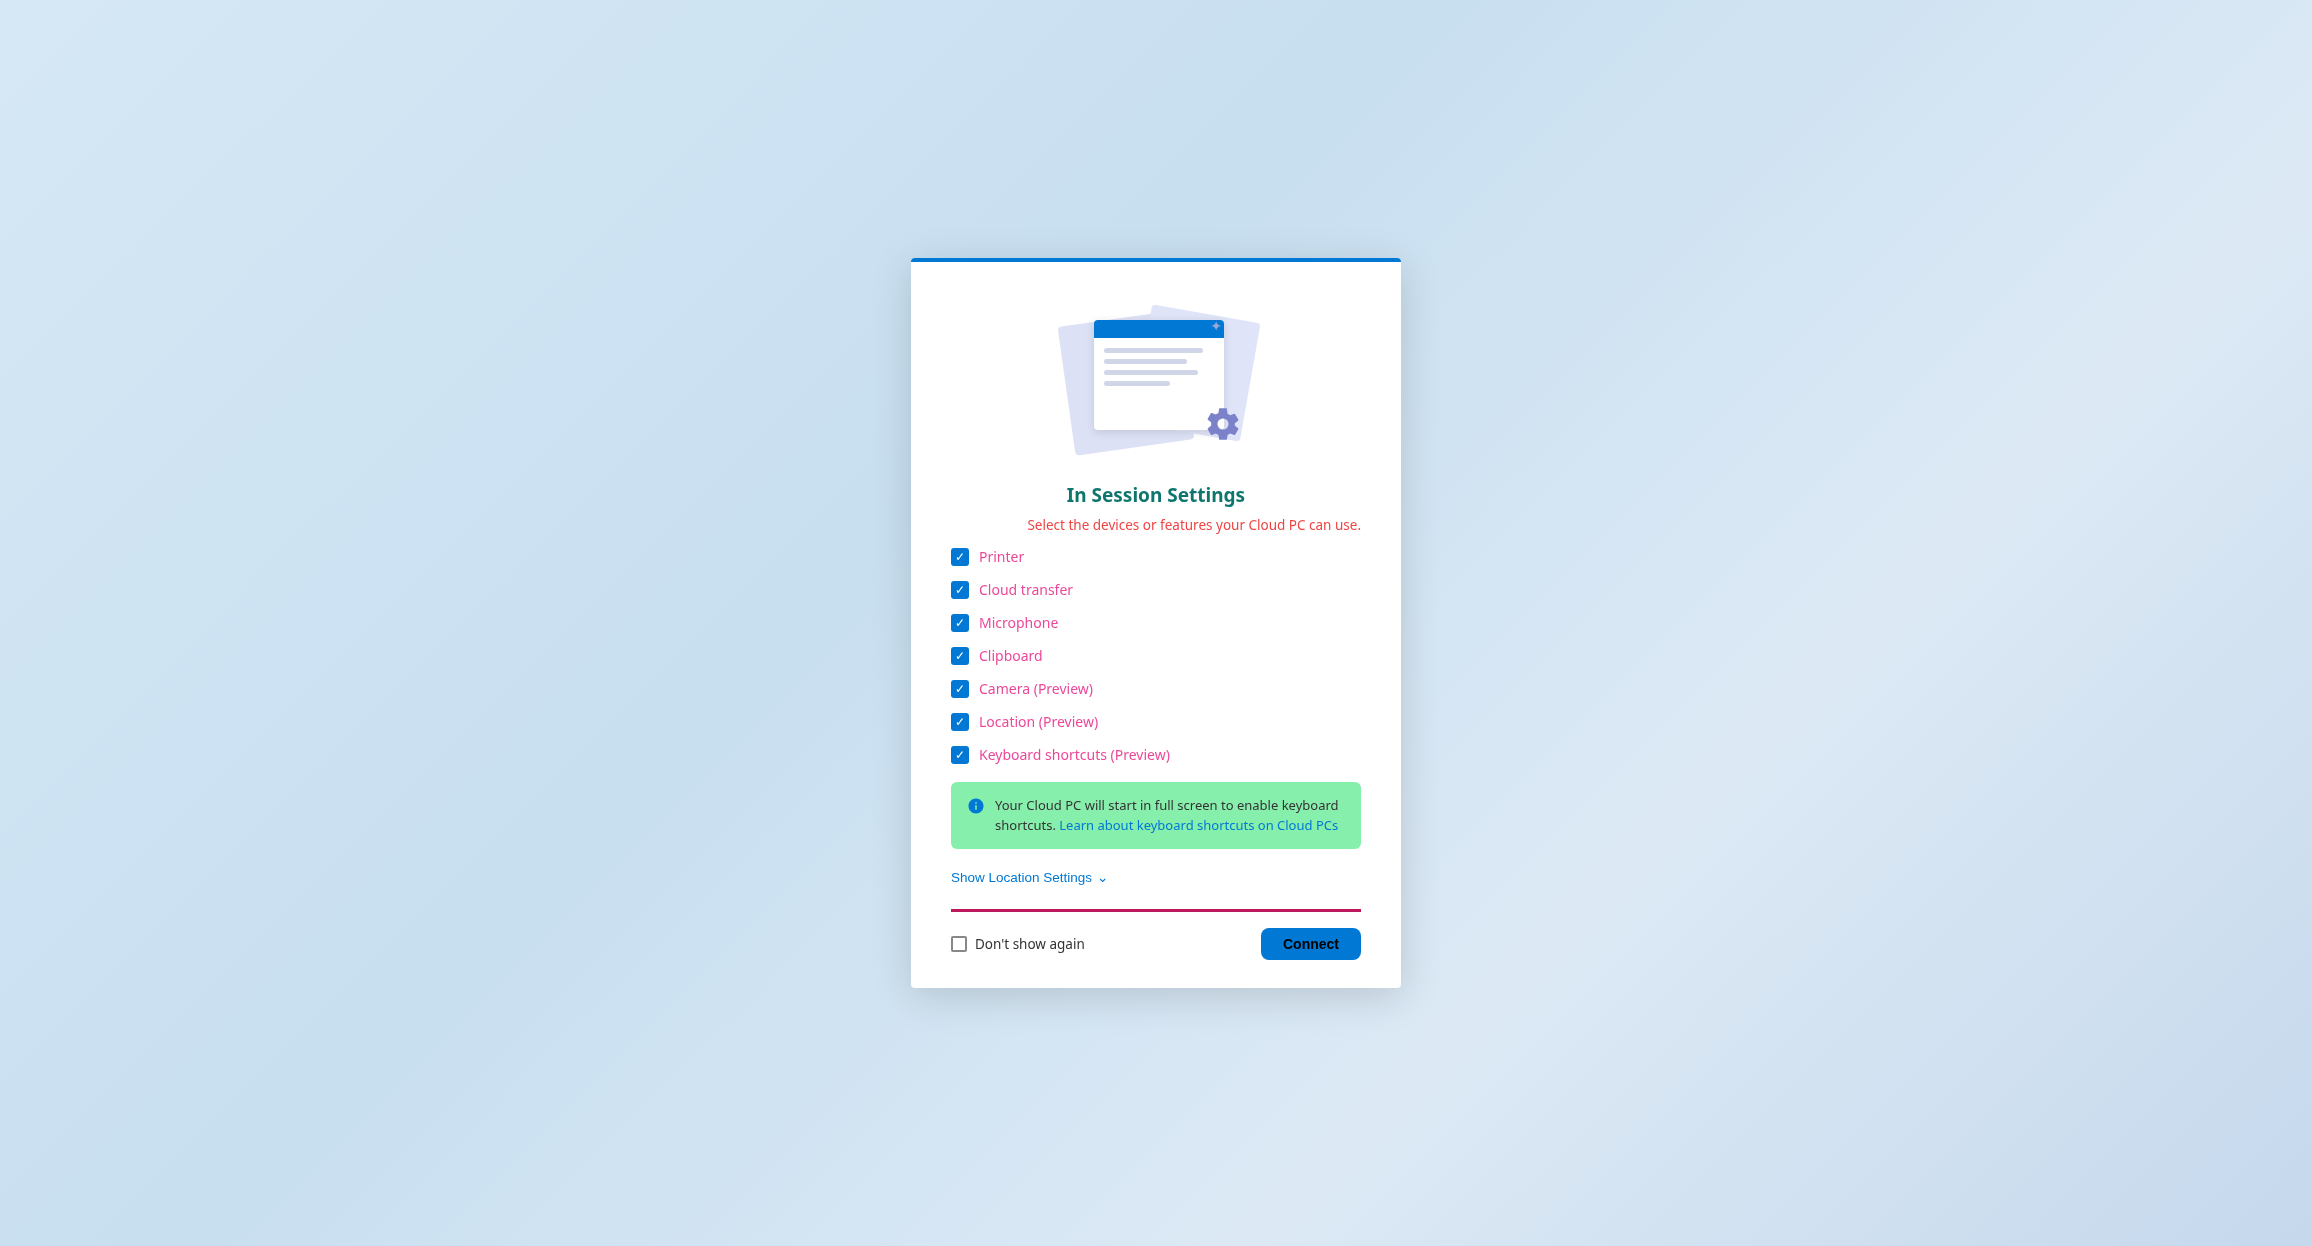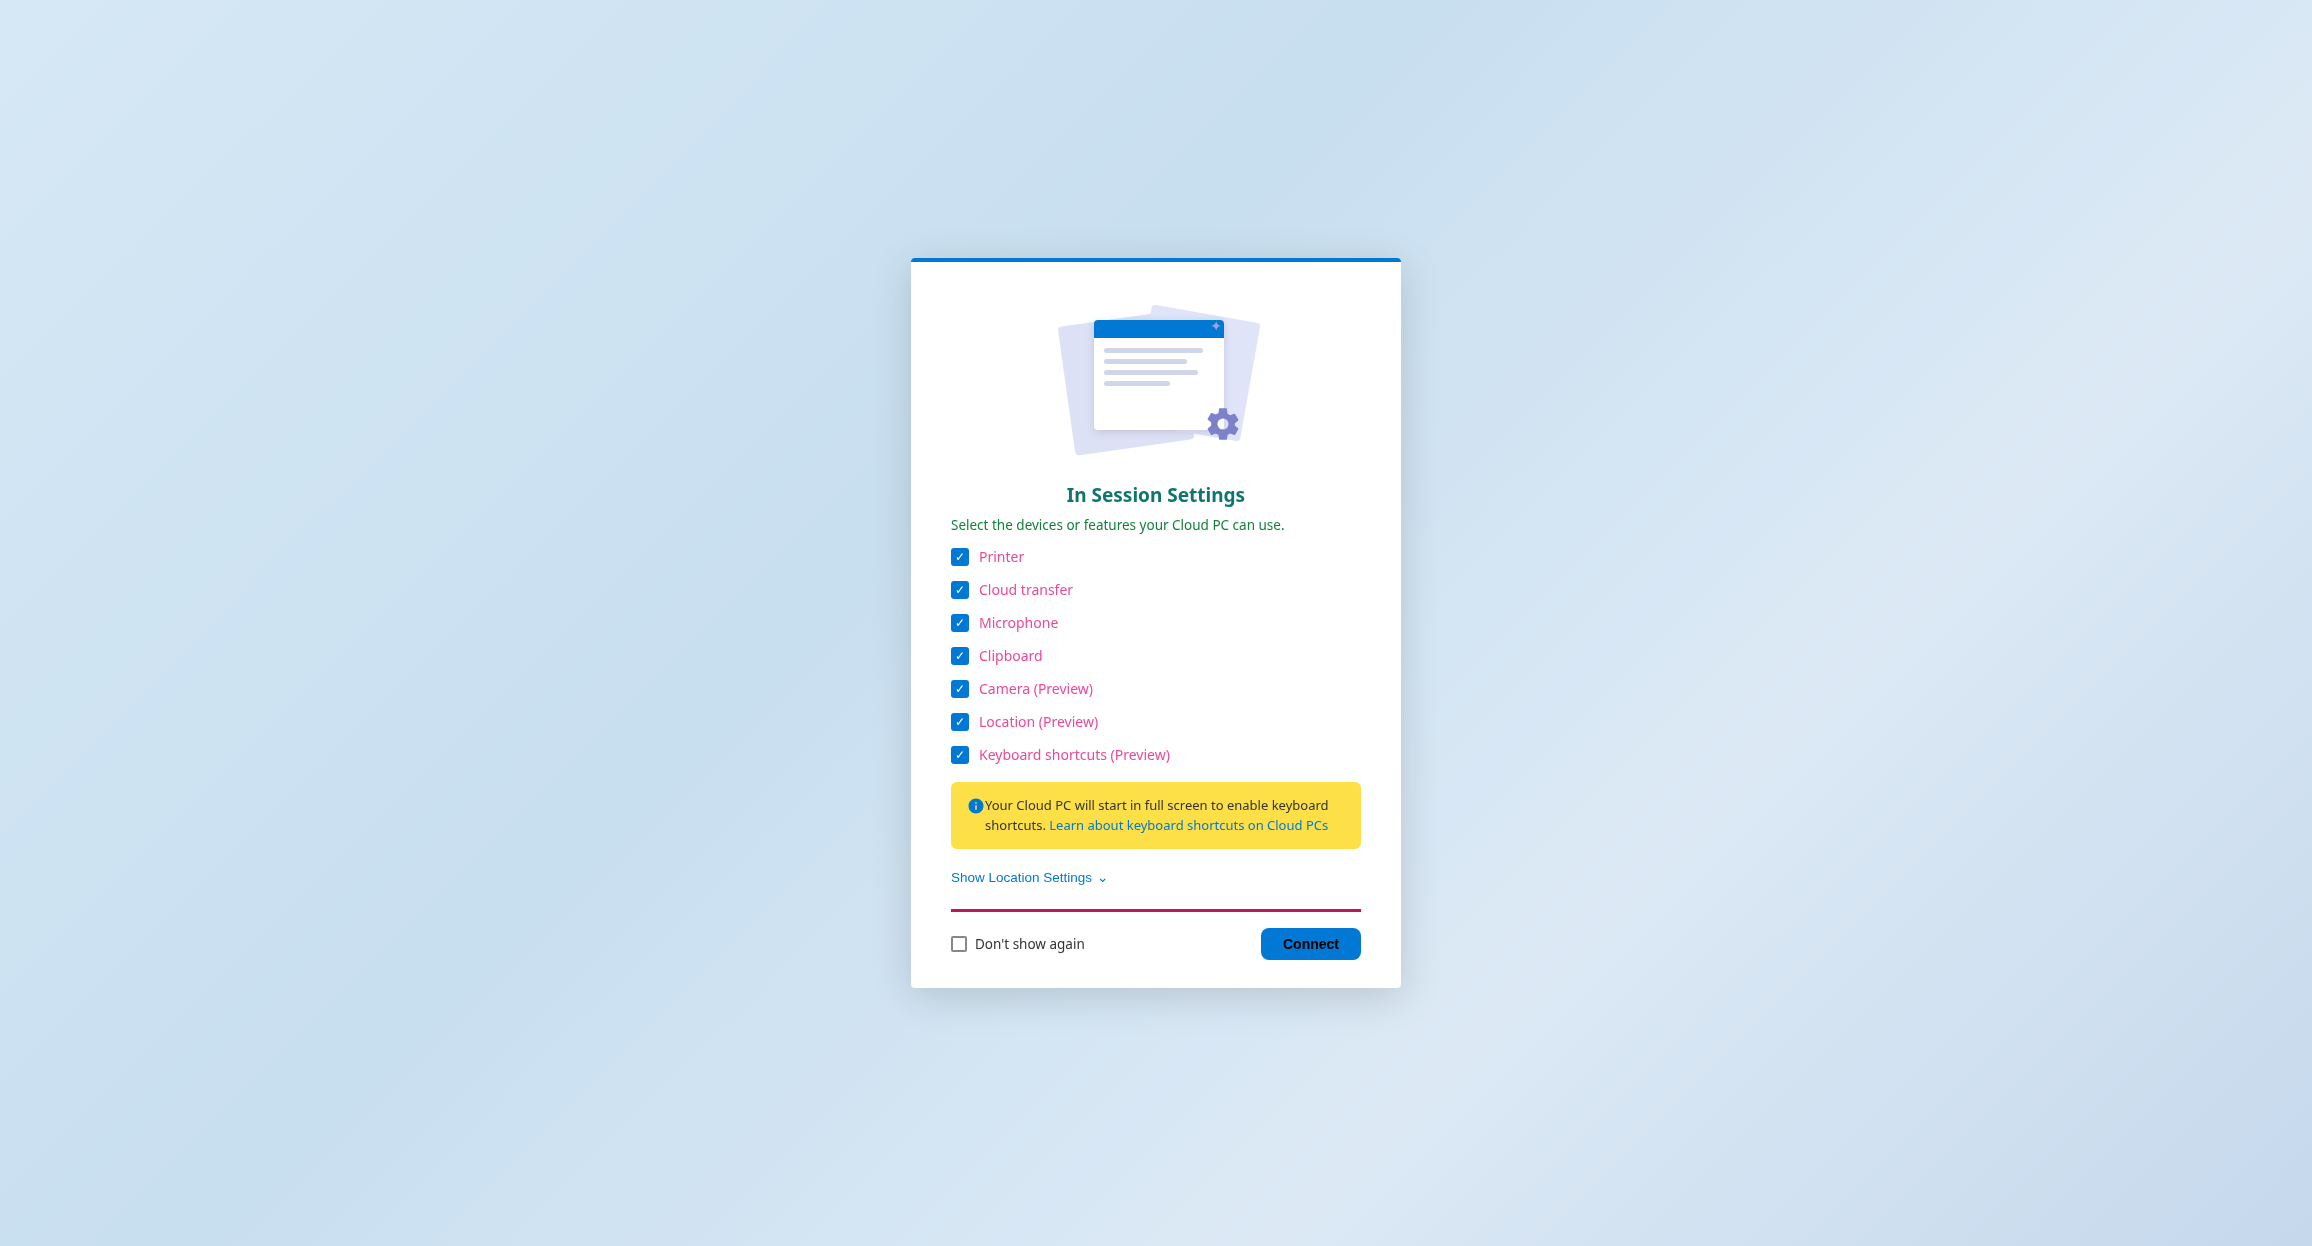--- a/index.html
+++ b/index.html
@@ -129,23 +129,23 @@
     
     .dialog-title {
       text-align: center;
       font-size: 19px;
       font-weight: 700;
       color: #0f766e;
       margin-bottom: 8px;
     }
 
     .dialog-subtitle {
-      text-align: left;
+      text-align: right;
       font-size: 13.5px;
-      color: #15803d;
+      color: #ef4444;
       margin-bottom: 13px;
     }
 
     
     .checkbox-list {
       list-style: none;
       margin-bottom: 18px;
     }
 
     .checkbox-item {
@@ -177,24 +177,25 @@
       line-height: 1;
     }
 
     .checkbox-label {
       font-size: 14px;
       color: #ec4899;
     }
 
     
     .info-box {
-      background: #fde047;
+      background: #86efac;
       border-radius: 6px;
       padding: 14px 16px;
       display: flex;
+      gap: 10px;
       margin-top: 14px;
       margin-bottom: 20px;
     }
 
     .info-icon {
       flex-shrink: 0;
       margin-top: 1px;
     }
 
     .info-icon svg {

